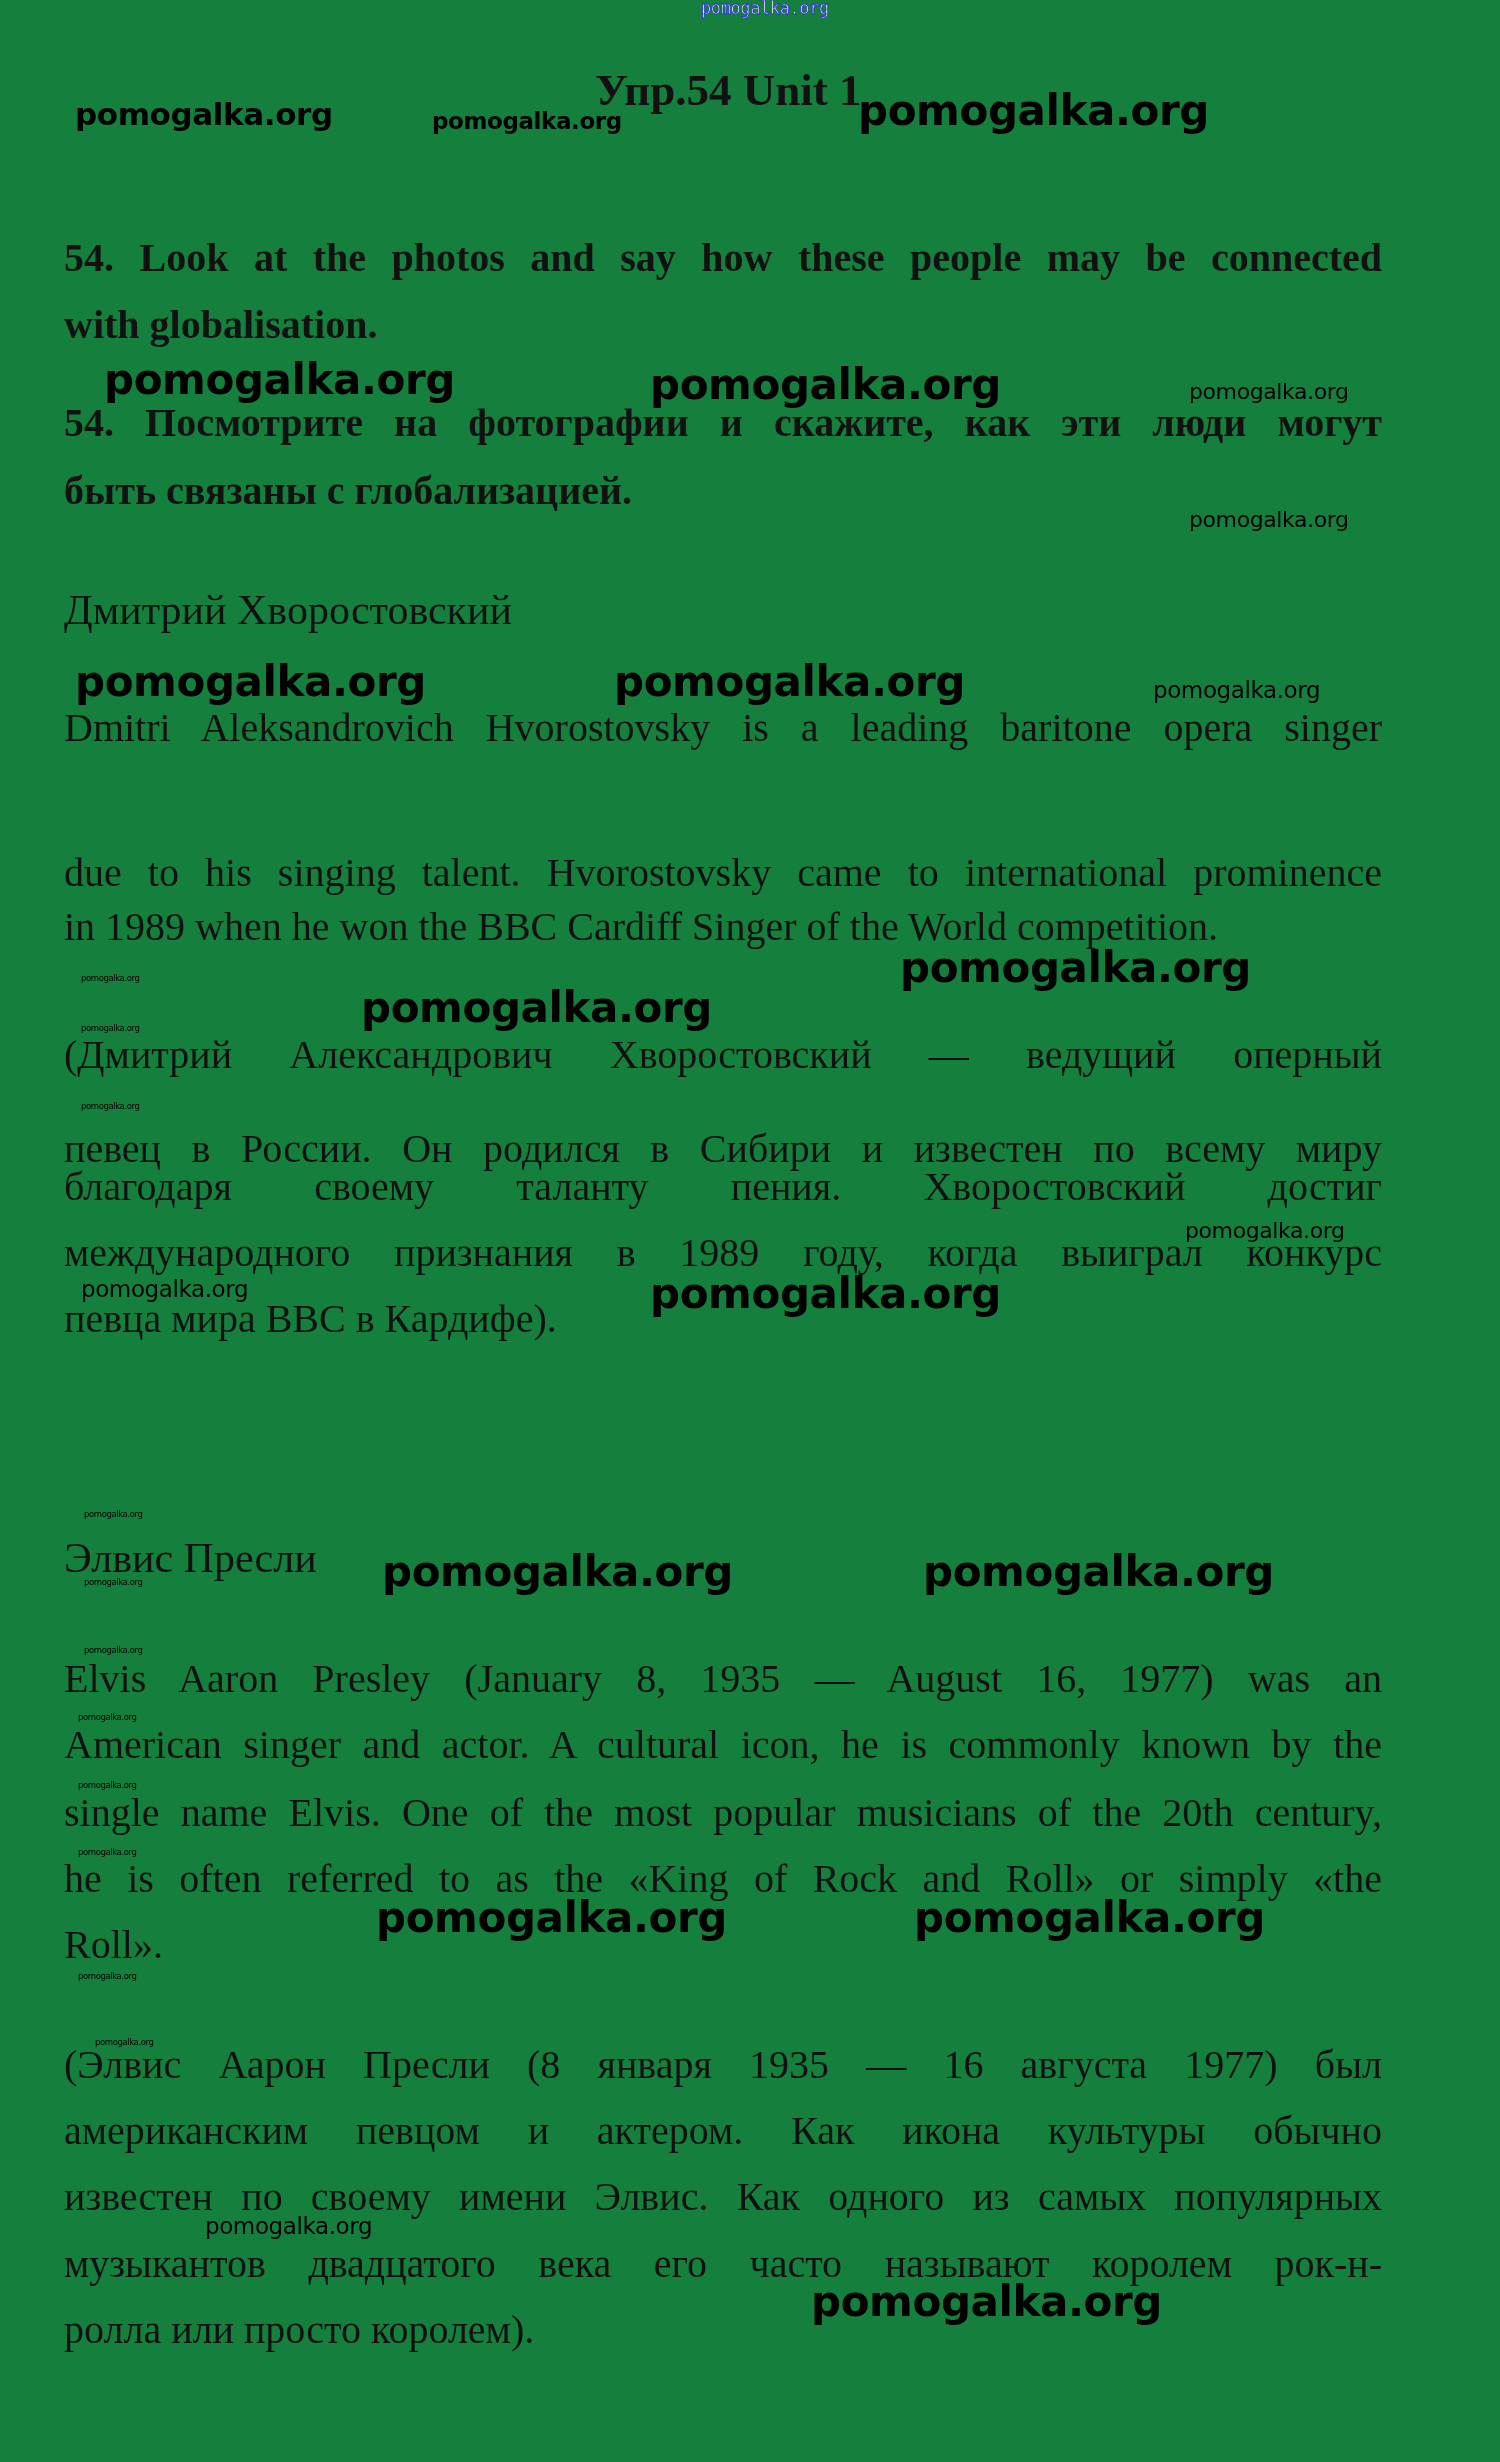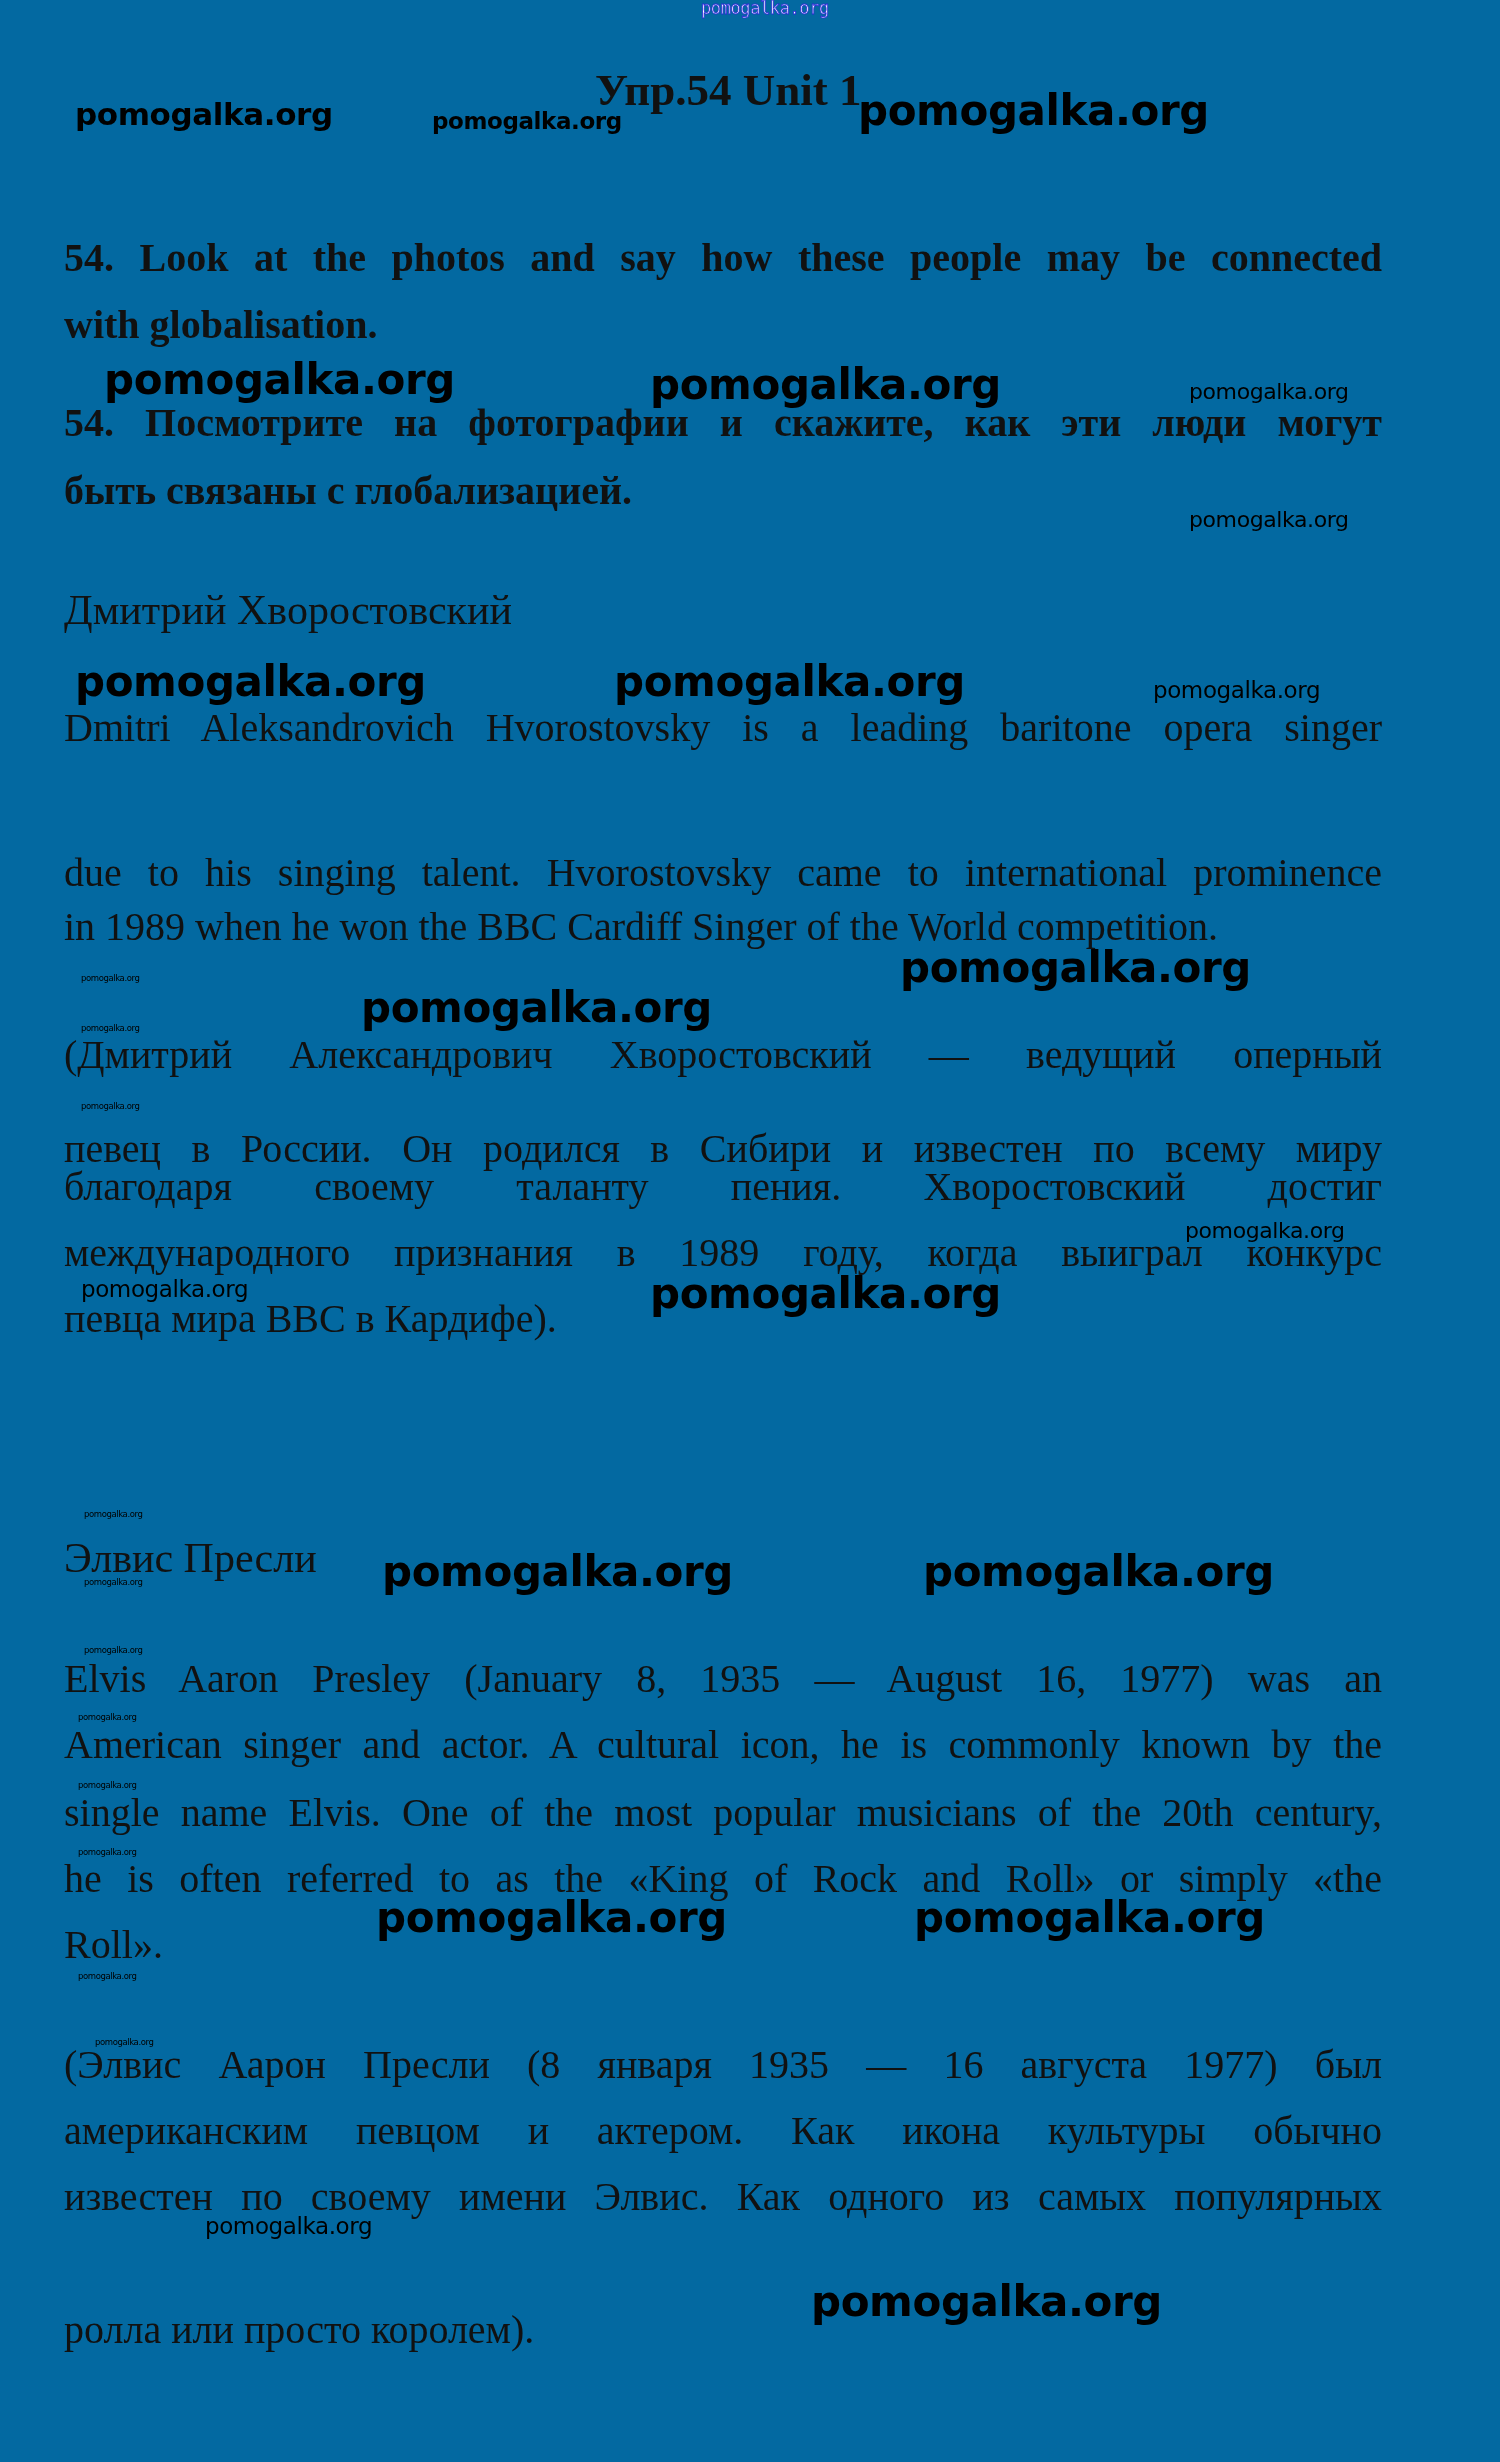--- a/index.html
+++ b/index.html
@@ -1,17 +1,17 @@
 <!DOCTYPE html>
 <html style="font-size:12.4px"><head>
 <meta charset="utf-8">
 <style>
   html, body { margin:0; padding:0; background:#ffffff; }
   body { width:1501px; height:2462px; position:relative; overflow:hidden; }
-  .page { position:absolute; left:0; top:0; width:1501px; height:2462px; background:#0369a1; }
+  .page { position:absolute; left:0; top:0; width:1501px; height:2462px; background:#15803d; }
   .serif { font-family:"Liberation Serif","DejaVu Serif",serif; color:#111; }
   .title { position:absolute; left:595px; top:64px; font-size:45px; font-weight:bold; white-space:nowrap; }
   .line { position:absolute; left:64px; width:1318px; font-size:40px; line-height:50px; white-space:nowrap; text-align:justify; text-align-last:justify; }
   .line.last { text-align-last:left; }
   .bold { font-weight:bold; }
   .name { position:absolute; left:64px; font-size:42px; line-height:50px; white-space:nowrap; }
   .wm { position:absolute; font-family:"DejaVu Sans","Liberation Sans",sans-serif; color:#000; white-space:nowrap; line-height:1; letter-spacing:-0.4px; }
   .wm.xl { font-size:42px; }
   .wm.lg { font-size:31px; font-weight:bold; }
   .wm.md { font-size:23px; }
@@ -87,17 +87,18 @@
   <div class="wm xl" style="left:376px; top:1897px;">pomogalka.org</div>
   <div class="wm xl" style="left:914px; top:1897px;">pomogalka.org</div>
   <div class="serif line last" style="top:1920px;">Roll».</div>
   <div class="wm xs" style="left:78px; top:1972px;">pomogalka.org</div>
 
   <div class="wm xs" style="left:95px; top:2038px;">pomogalka.org</div>
   <div class="serif line" style="top:2040px;">(Элвис Аарон Пресли (8 января 1935 — 16 августа 1977) был</div>
   <div class="serif line" style="top:2106px;">американским певцом и актером. Как икона культуры обычно</div>
   <div class="serif line" style="top:2172px;">известен по своему имени Элвис. Как одного из самых популярных</div>
   <div class="wm md" style="left:205px; top:2215px;">pomogalka.org</div>
+  <div class="serif line" style="top:2239px;">музыкантов двадцатого века его часто называют королем рок-н-</div>
   <div class="wm xl" style="left:811px; top:2281px;">pomogalka.org</div>
   <div class="serif line last" style="top:2305px;">ролла или просто королем).</div>
 
 </div>
 
 
 </body></html>

